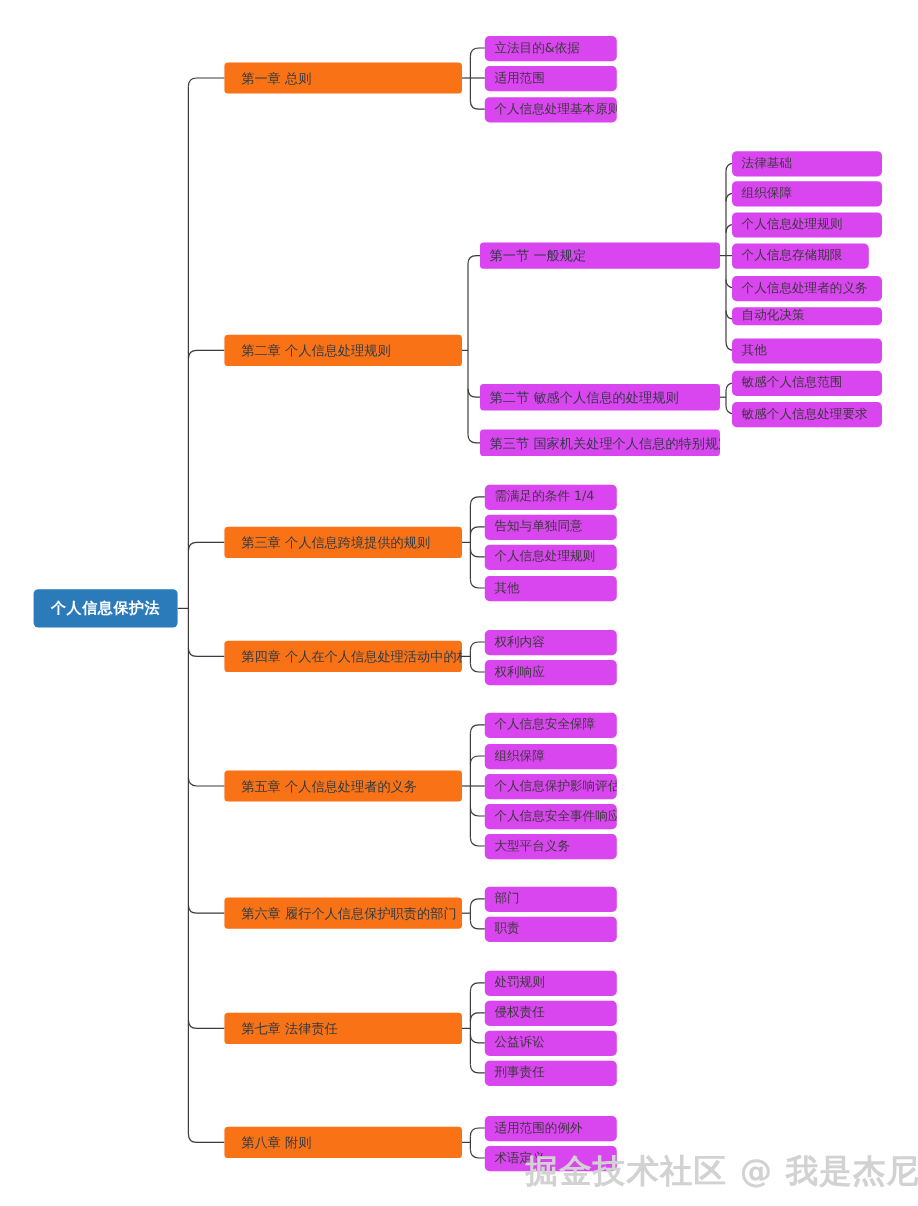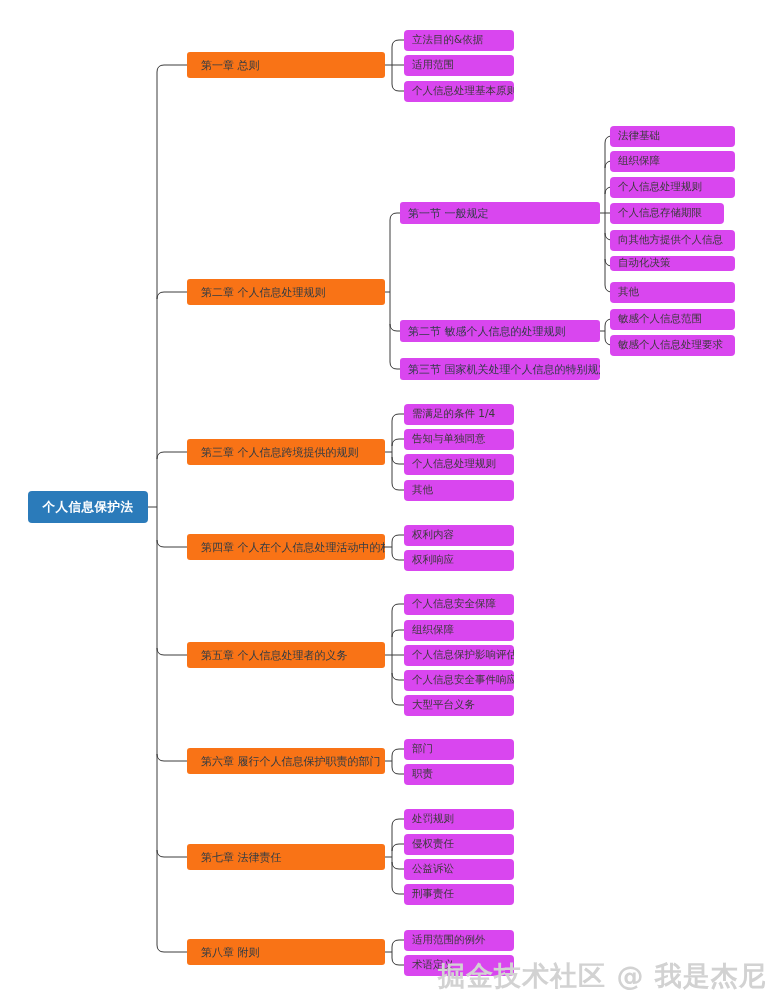--- a/index.html
+++ b/index.html
@@ -145,21 +145,21 @@
       <div class="node chapter" style="left: 187px; top: 52px; width: 198px; height: 26px;">第一章 总则</div>
       <div class="node leaf" style="left: 404px; top: 29.5px; width: 110px; height: 21px;">立法目的&amp;依据</div>
       <div class="node leaf" style="left: 404px; top: 54.5px; width: 110px; height: 21px;">适用范围</div>
       <div class="node leaf" style="left: 404px; top: 80.5px; width: 110px; height: 21px;">个人信息处理基本原则</div>
       <div class="node chapter" style="left: 187px; top: 279px; width: 198px; height: 26px;">第二章 个人信息处理规则</div>
       <div class="node section" style="left: 400px; top: 202px; width: 200px; height: 22px;">第一节 一般规定</div>
       <div class="node leaf" style="left: 610px; top: 125.5px; width: 125px; height: 21px;">法律基础</div>
       <div class="node leaf" style="left: 610px; top: 150.5px; width: 125px; height: 21px;">组织保障</div>
       <div class="node leaf" style="left: 610px; top: 176.5px; width: 125px; height: 21px;">个人信息处理规则</div>
       <div class="node leaf" style="left: 610px; top: 202.5px; width: 114px; height: 21px;">个人信息存储期限</div>
-      <div class="node leaf" style="left: 610px; top: 229.5px; width: 125px; height: 21px;">向其他方提供个人信息</div>
+      <div class="node leaf" style="left: 610px; top: 229.5px; width: 125px; height: 21px;">个人信息处理者的义务</div>
       <div class="node leaf" style="left: 610px; top: 255.5px; width: 125px; height: 15px;">自动化决策</div>
       <div class="node leaf" style="left: 610px; top: 281.5px; width: 125px; height: 21px;">其他</div>
       <div class="node section" style="left: 400px; top: 320px; width: 200px; height: 22px;">第二节 敏感个人信息的处理规则</div>
       <div class="node leaf" style="left: 610px; top: 308.5px; width: 125px; height: 21px;">敏感个人信息范围</div>
       <div class="node leaf" style="left: 610px; top: 334.5px; width: 125px; height: 21px;">敏感个人信息处理要求</div>
       <div class="node section" style="left: 400px; top: 358px; width: 200px; height: 22px;">第三节 国家机关处理个人信息的特别规定</div>
       <div class="node chapter" style="left: 187px; top: 439px; width: 198px; height: 26px;">第三章 个人信息跨境提供的规则</div>
       <div class="node leaf" style="left: 404px; top: 403.5px; width: 110px; height: 21px;">需满足的条件 1/4</div>
       <div class="node leaf" style="left: 404px; top: 428.5px; width: 110px; height: 21px;">告知与单独同意</div>
       <div class="node leaf" style="left: 404px; top: 453.5px; width: 110px; height: 21px;">个人信息处理规则</div>

